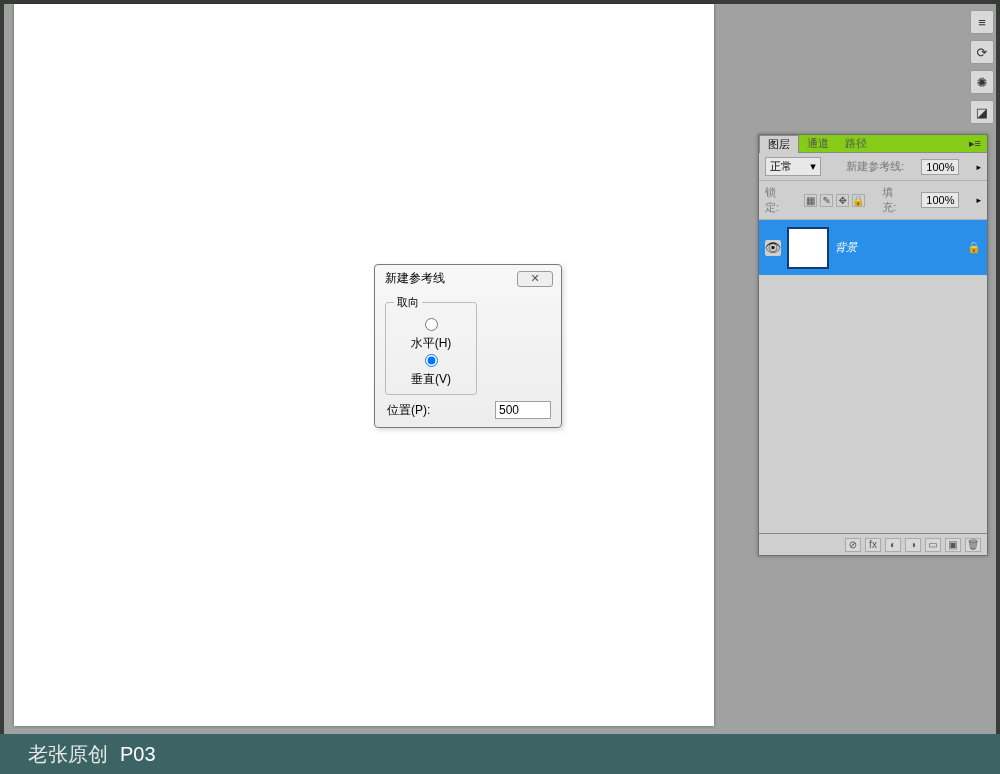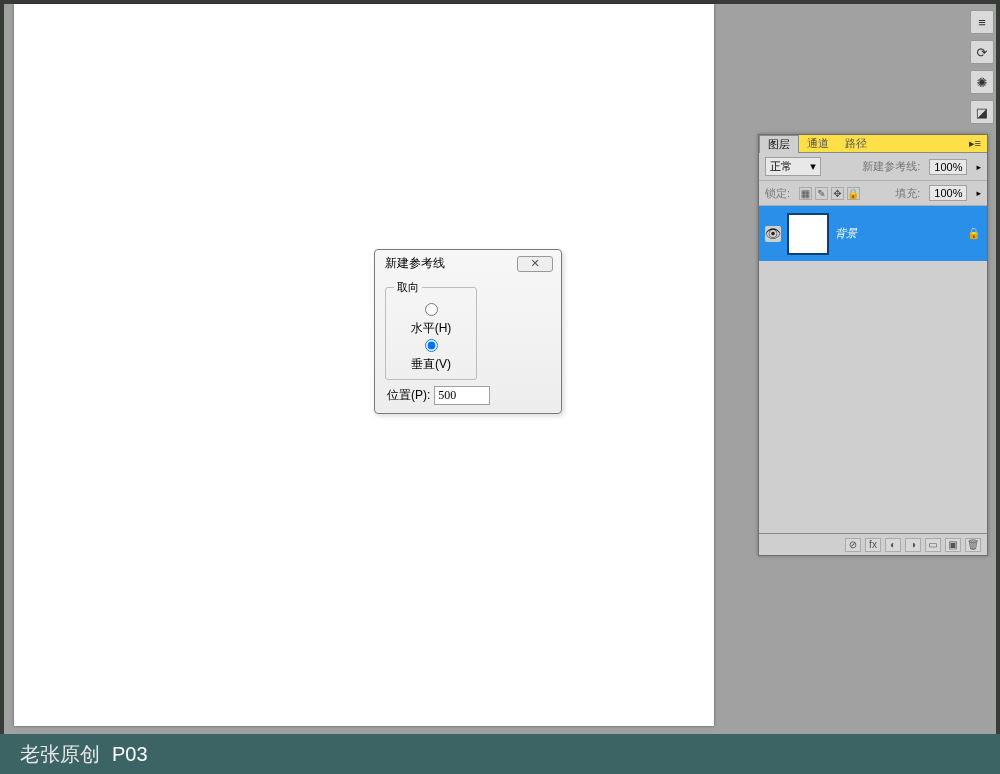--- a/index.html
+++ b/index.html
@@ -2,50 +2,50 @@
 <html><head>
 <meta charset="utf-8">
 <style>
   * { box-sizing: border-box; margin: 0; padding: 0; }
   body { font-family: "Microsoft YaHei", Arial, sans-serif; width: 1000px; height: 774px; overflow: hidden; background: #8f8f8f; }
   .frame { width: 1000px; height: 774px; border: 4px solid #373c36; background: #a1a1a1; position: relative; }
   .canvas-area { position: absolute; left: 10px; top: 0; width: 700px; height: 722px; background: #ffffff; box-shadow: 0 0 3px rgba(0,0,0,0.4); }
   .right-icons { position: absolute; right: 0; top: 0; width: 28px; display: flex; flex-direction: column; gap: 6px; padding: 6px 2px; }
   .ri { width: 24px; height: 24px; background: #d9d9d9; border: 1px solid #999; display: flex; align-items: center; justify-content: center; font-size: 13px; color: #333; border-radius: 2px; }
   .layers-panel { position: absolute; right: 8px; top: 130px; width: 230px; height: 422px; background: #cfcfcf; border: 1px solid #6f6f6f; box-shadow: 0 0 4px rgba(0,0,0,0.3); display: flex; flex-direction: column; }
-  .lp-tabs { display: flex; background: #fde047; border-bottom: 1px solid #8a8a8a; font-size: 11px; height: 18px; align-items: center; }
+  .lp-tabs { display: flex; background: #84cc16; border-bottom: 1px solid #8a8a8a; font-size: 11px; height: 18px; align-items: center; }
   .lp-tab { padding: 2px 8px; color: #555; cursor: pointer; height: 18px; display: flex; align-items: center; }
   .lp-tab.active { background: #cfcfcf; color: #111; border: 1px solid #8a8a8a; border-bottom: none; margin-bottom: -1px; }
   .lp-menu { margin-left: auto; padding: 0 6px; font-size: 11px; color: #333; }
-  .lp-row { display: flex; align-items: center; padding: 4px 6px; font-size: 11px; gap: 9px; border-bottom: 1px solid #b0b0b0; }
+  .lp-row { display: flex; align-items: center; padding: 4px 6px; font-size: 11px; gap: 17px; border-bottom: 1px solid #b0b0b0; }
   .lp-dd { background: #e8e8e8; border: 1px solid #a0a0a0; padding: 1px 4px; font-size: 11px; display: inline-flex; align-items: center; }
   .lp-list { flex: 1; background: #cfcfcf; overflow: auto; }
   .layer-row { display: flex; align-items: center; background: #2a8fe8; height: 55px; padding: 4px 6px; gap: 6px; }
   .eye { width: 16px; height: 16px; color: #222; font-size: 13px; display: flex; align-items: center; justify-content: center; background: #cfcfcf; border-radius: 2px; }
   .thumb { width: 42px; height: 42px; background: #fff; border: 2px solid #0d3f78; }
   .lname { color: #fff; font-size: 11px; flex: 1; font-style: italic; }
   .lock-i { color: #fff; font-size: 11px; }
   .lp-footer { height: 22px; border-top: 1px solid #8a8a8a; display: flex; align-items: center; justify-content: flex-end; gap: 4px; padding: 0 6px; font-size: 11px; color: #555; }
   .fic { width: 16px; height: 14px; border: 1px solid #aaa; background: #d8d8d8; display: flex; align-items: center; justify-content: center; font-size: 10px; }
   
-  .dialog { position: absolute; left: 370px; top: 245px; width: 188px; background: linear-gradient(#f7f7f7,#ededed); border: 1px solid #7a7a7a; border-radius: 4px; box-shadow: 2px 2px 5px rgba(0,0,0,0.15); padding-bottom: 8px; }
+  .dialog { position: absolute; left: 370px; top: 260px; width: 188px; background: linear-gradient(#f7f7f7,#ededed); border: 1px solid #7a7a7a; border-radius: 4px; box-shadow: 2px 2px 5px rgba(0,0,0,0.15); padding-bottom: 8px; }
   .dlg-title { display: flex; align-items: center; padding: 5px 8px 2px 10px; font-size: 12px; }
   .dlg-close { margin-left: auto; width: 36px; height: 16px; border: 1px solid #999; border-radius: 3px; background: #eee; font-size: 11px; display: flex; align-items: center; justify-content: center; color: #555; }
   .dlg-body { display: flex; padding: 6px 8px 2px 10px; gap: 6px; }
   .fs { border: 1px solid #bcbcbc; border-radius: 3px; padding: 6px 8px 4px 8px; font-size: 12px; width: 92px; }
   .fs legend { font-size: 11px; padding: 0 3px; margin-top: 22px; }
   .rad { display: flex; align-items: center; gap: 4px; font-size: 12px; margin: 2px 0; flex-direction: column; }
   .rad input { margin: 0; }
   .btn-col { display: flex; flex-direction: column; gap: 4px; margin-top: 2px; }
   .btn { width: 62px; height: 20px; font-size: 12px; border: 1px solid #7aa7c7; border-radius: 3px; background: linear-gradient(#f6fbff,#dceaf6); display: flex; align-items: center; justify-content: center; cursor: pointer; }
   .btn.sec { background: linear-gradient(#f3f3f3,#e4e4e4); border-color: #aaa; }
-  .pos-row { padding: 4px 10px 0 12px; font-size: 12px; display: flex; align-items: center; gap: 4px; }
-  .pos-row input { width: 56px; font-size: 12px; padding: 1px 3px; border: 1px solid #a0a0a0; font-family: Liberation Serif, serif; }
+  .pos-row { padding: 4px 10px 0 12px; font-size: 12px; display: flex; align-items: center; gap: 4px; justify-content: space-between; }
+  .pos-row input { width: 56px; font-size: 12px; padding: 1px 3px; border: 1px solid #a0a0a0; }
   
-  .footer-bar { position: absolute; left: -4px; right: -4px; bottom: -4px; height: 40px; background: #3c6465; display: flex; align-items: center; color: #e8e8e8; font-size: 20px; padding: 0 20px; }
+  .footer-bar { position: absolute; left: -4px; right: -4px; bottom: -4px; height: 40px; background: #3c6465; display: flex; align-items: center; color: #e8e8e8; font-size: 20px; padding: 0 28px; }
   .fb-left { color: #e8e8e8; }
   .fb-page { color: #ffffff; margin-left: 12px; }
   .fb-right { margin-left: auto; }
   .lock-icons { display:flex; gap:3px; align-items:center; font-size:10px; color:#555; }
   .lock-box { width:13px; height:13px; border:1px solid #aaa; display:flex; align-items:center; justify-content:center; }
 </style>
 </head>
 <body>
 
 <div class="frame">

